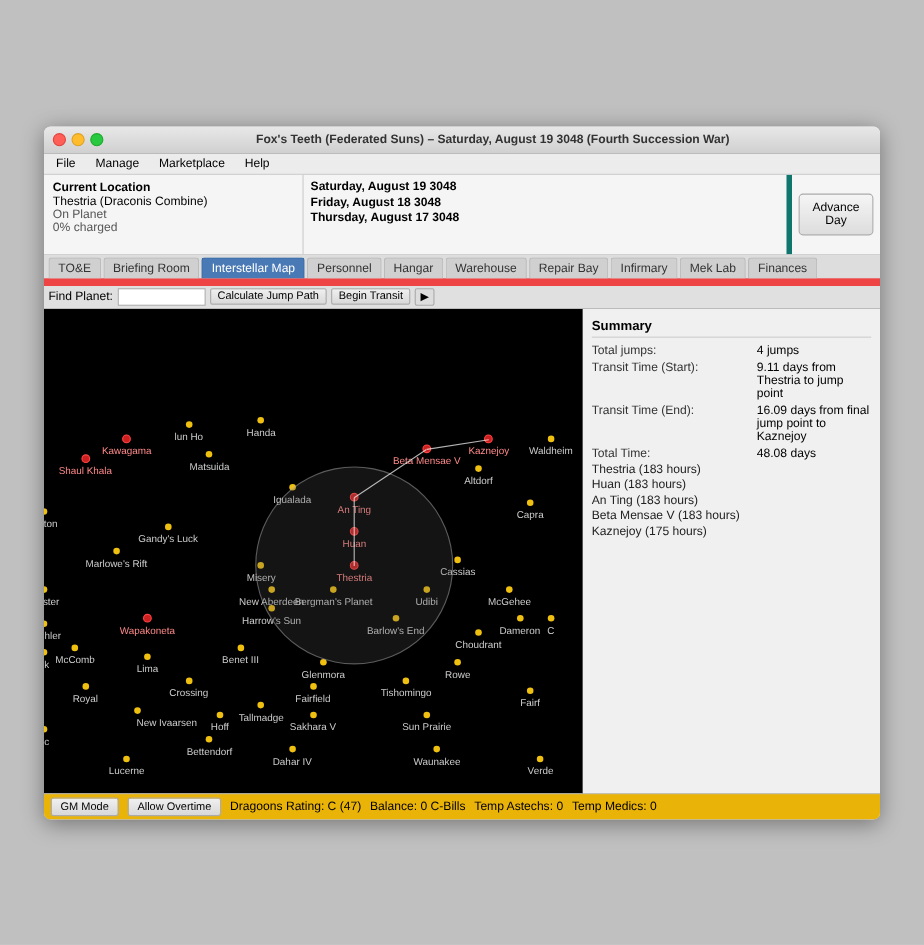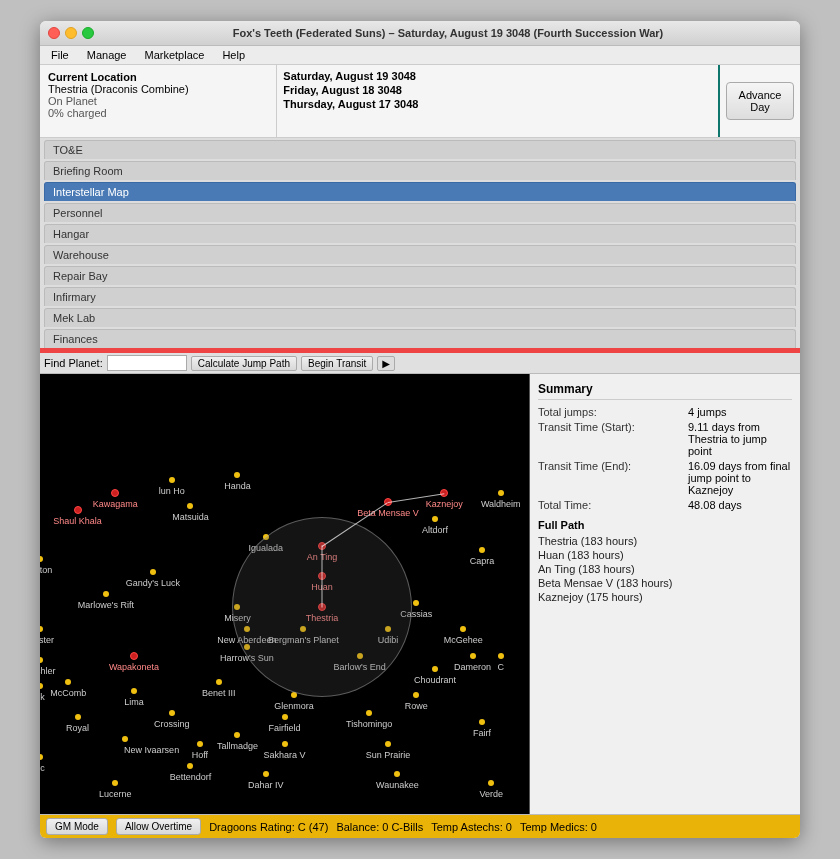--- a/index.html
+++ b/index.html
@@ -64,21 +64,21 @@
     .current-location {
       flex: 1;
       padding: 6px 8px;
       font-size: 11px;
     }
     .current-location .label { font-weight: bold; }
     .current-location .sub { color: #555; }
     .date-list-container {
       flex: 2;
       border-left: 1px solid #ccc;
-      border-right: 2px solid #0f766e;
+      border-right: 5px solid #0f766e;
     }
     .date-list {
       height: 72px;
       overflow-y: scroll;
       padding: 4px 6px;
     }
     .date-list div {
       padding: 1px 0;
       font-size: 11px;
     }
@@ -96,24 +96,23 @@
       border-radius: 4px;
       padding: 6px 10px;
       font-size: 11px;
       cursor: pointer;
       width: 70px;
       text-align: center;
     }
     .tabs-bar {
       display: flex;
       background: #ddd;
-      border-bottom: 5px solid #ef4444;
+      border-bottom: 7px solid #ef4444;
       padding: 2px 4px 0;
       gap: 2px;
-      flex-direction: column;
     }
     .tab {
       padding: 3px 8px;
       font-size: 11px;
       border: 1px solid #bbb;
       border-bottom: none;
       border-radius: 3px 3px 0 0;
       cursor: pointer;
       background: #d0d0d0;
       color: #333;
@@ -440,21 +439,20 @@
       </div>
       <div class="summary-row">
         <span class="key">Transit Time (End):</span>
         <span class="val">16.09 days from final jump point to Kaznejoy</span>
       </div>
       <div class="summary-row">
         <span class="key">Total Time:</span>
         <span class="val">48.08 days</span>
       </div>
 
-      <div class="full-path-title">Full Path</div>
       <div class="path-item">Thestria (183 hours)</div>
       <div class="path-item">Huan (183 hours)</div>
       <div class="path-item">An Ting (183 hours)</div>
       <div class="path-item">Beta Mensae V (183 hours)</div>
       <div class="path-item">Kaznejoy (175 hours)</div>
     </div>
   </div>
 
   <div class="status-bar">
     <button>GM Mode</button>

